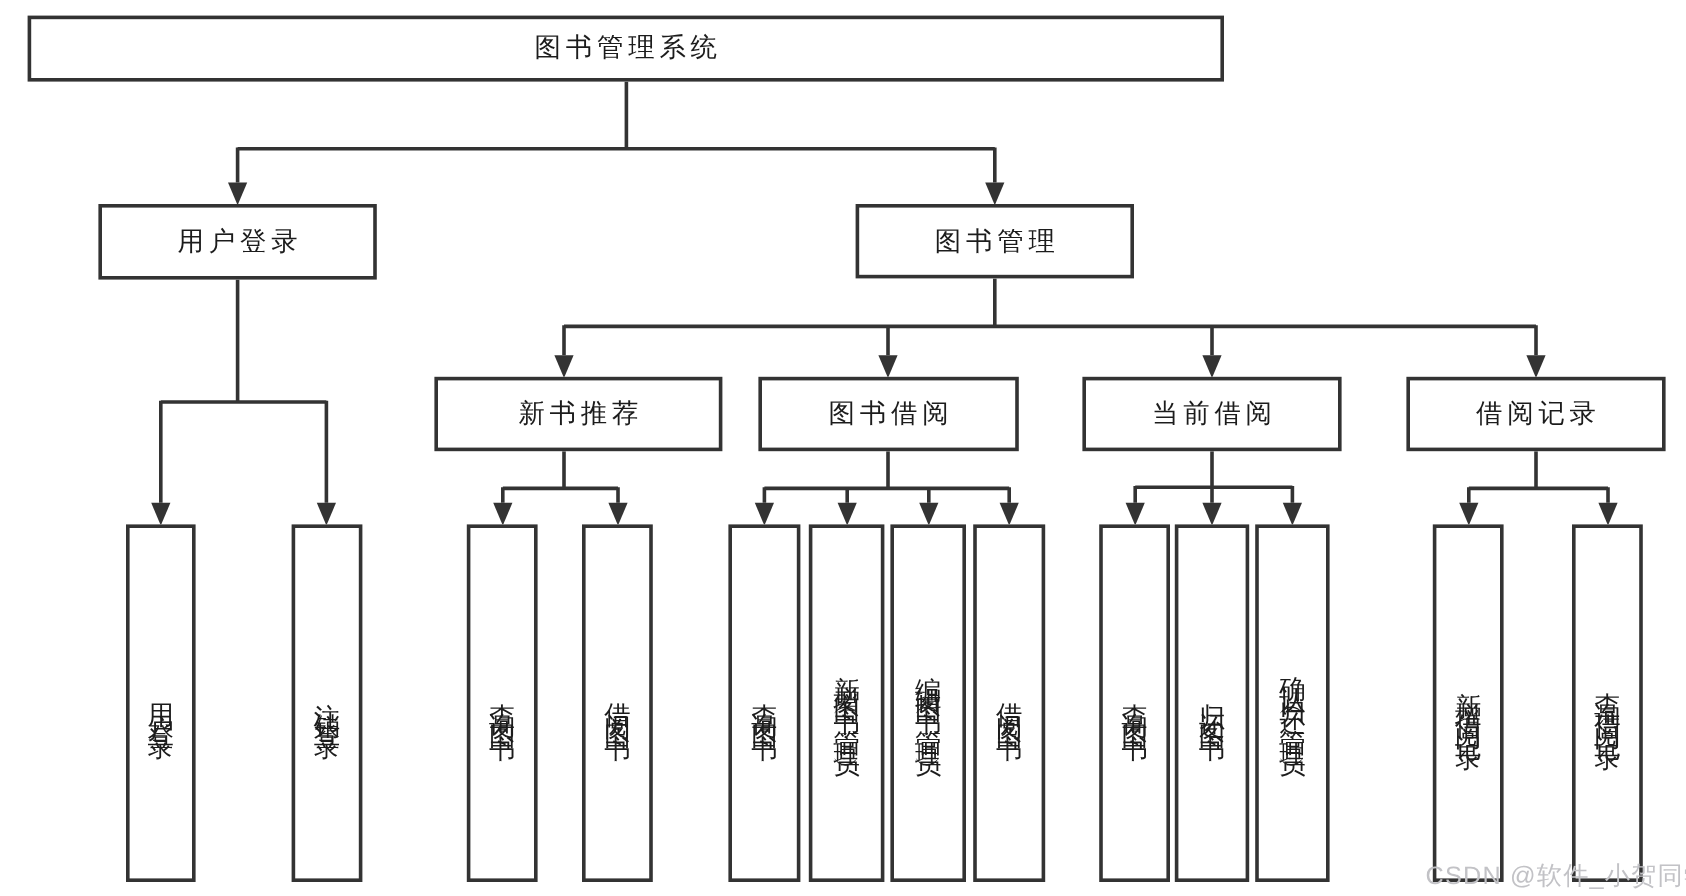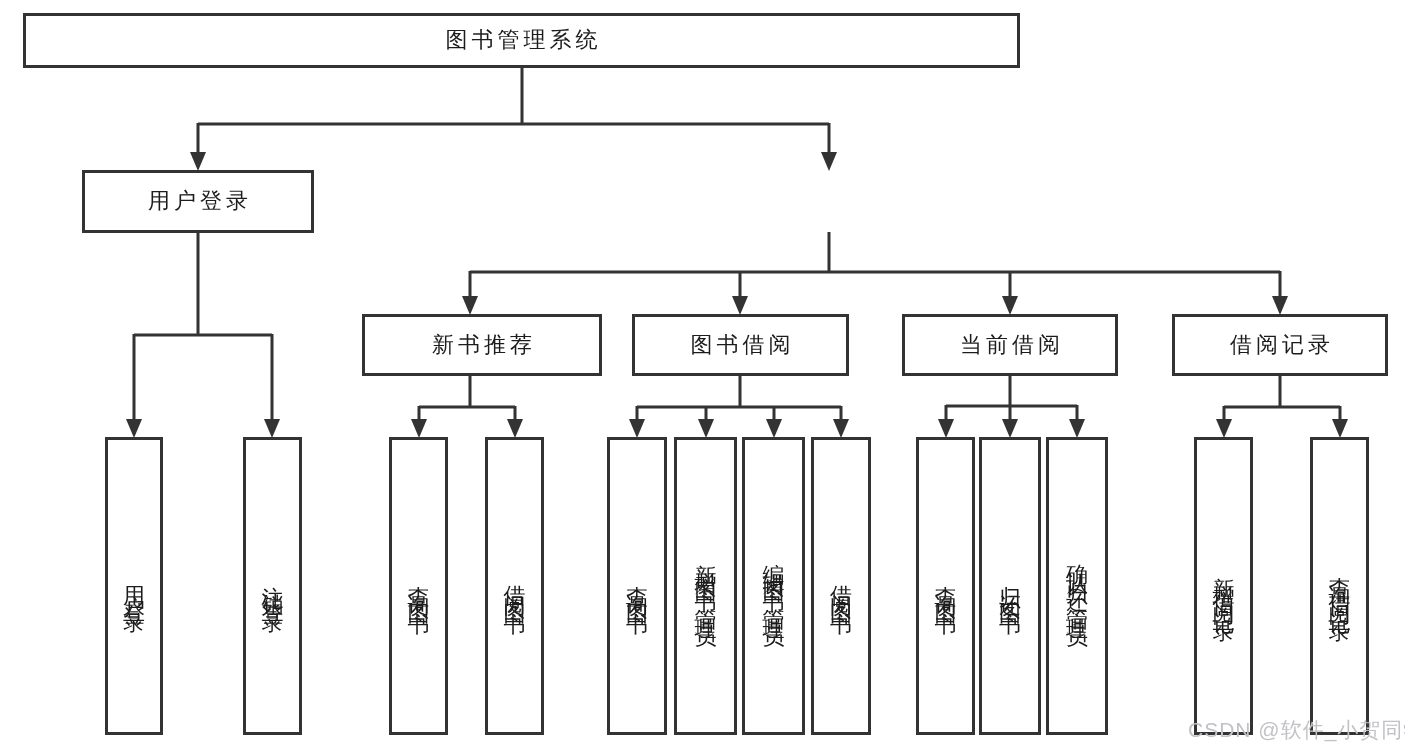--- a/index.html
+++ b/index.html
@@ -94,20 +94,23 @@
     </g>
   </svg>
 
   <div class="node h" style="left:23px; top:13px; width:997px; height:55px;">
     <span class="lbl">图书管理系统</span>
   </div>
 
   <div class="node h" style="left:82px; top:170px; width:232px; height:63px;">
     <span class="lbl">用户登录</span>
   </div>
+  <div class="node h" style="left:713px; top:170px; width:232px; height:62px;">
+    <span class="lbl">图书管理</span>
+  </div>
 
   <div class="node h" style="left:362px; top:314px; width:240px; height:62px;">
     <span class="lbl">新书推荐</span>
   </div>
   <div class="node h" style="left:632px; top:314px; width:217px; height:62px;">
     <span class="lbl">图书借阅</span>
   </div>
   <div class="node h" style="left:902px; top:314px; width:216px; height:62px;">
     <span class="lbl">当前借阅</span>
   </div>

